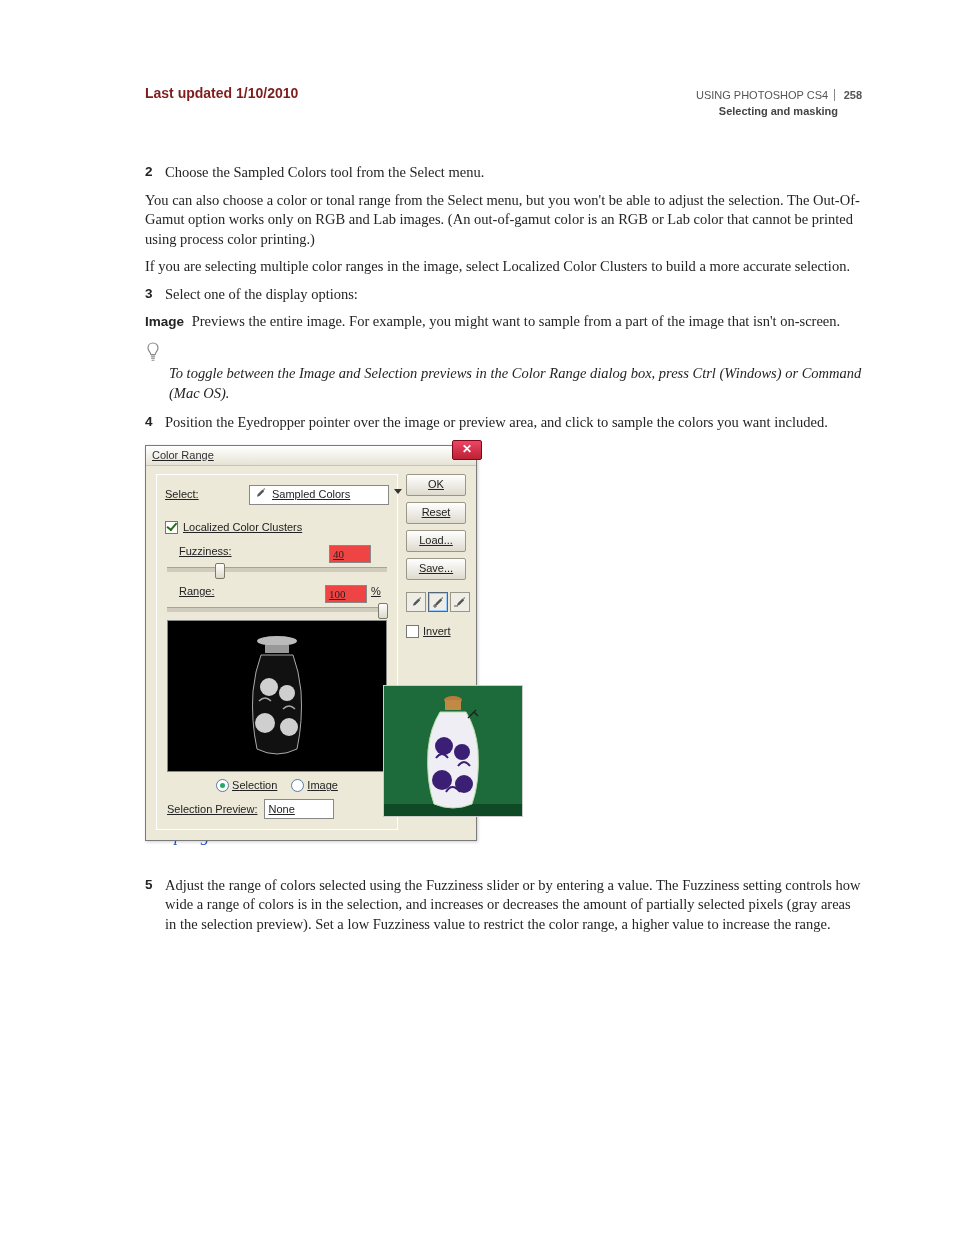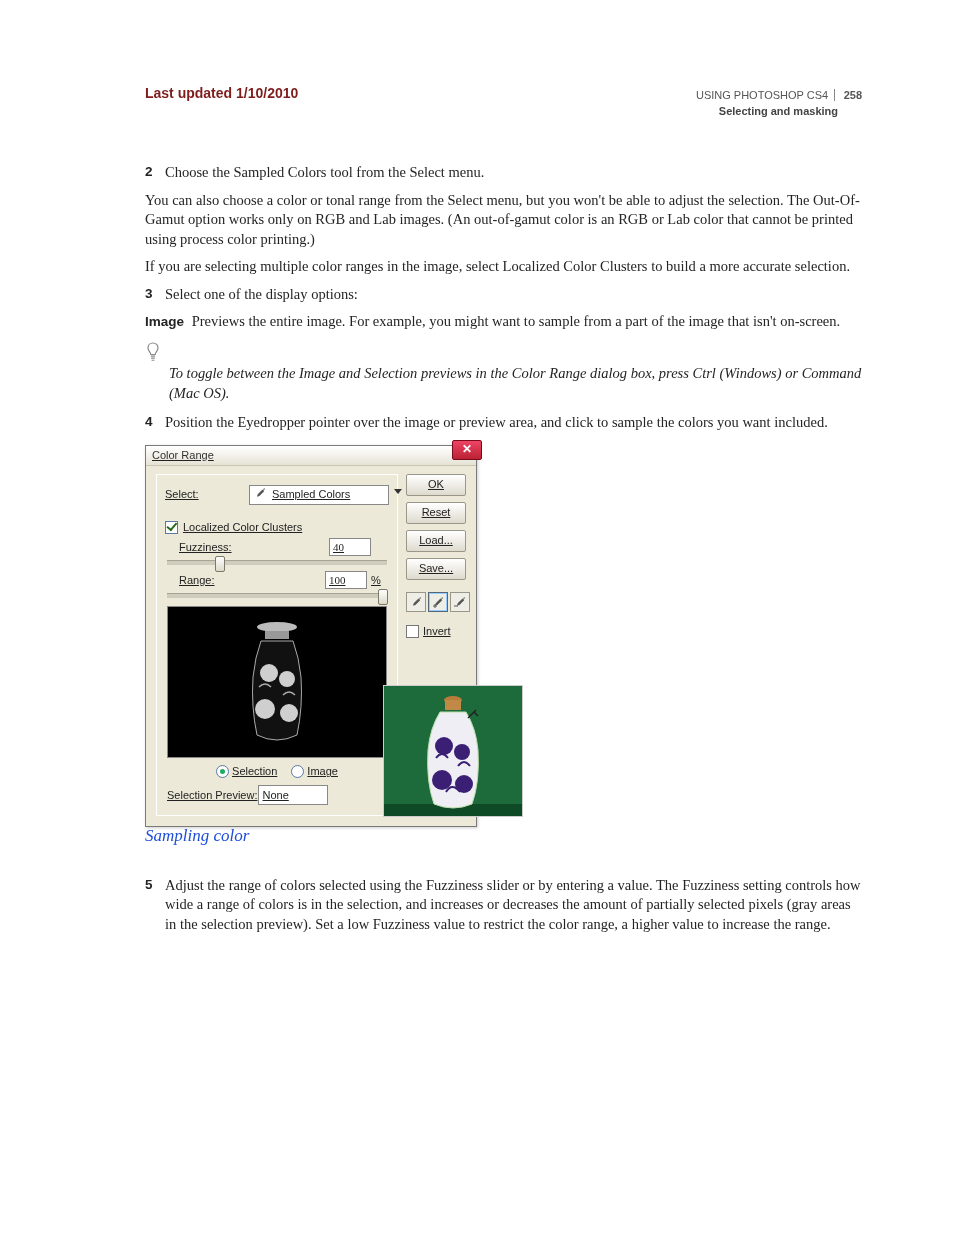--- a/index.html
+++ b/index.html
@@ -219,23 +219,24 @@
     background: #fff;
     display: flex; align-items:center; justify-content:center;
   }
   .checked .checkbox::after {
     content:""; width:8px; height:4px;
     border-left:2px solid #2a6b1f; border-bottom:2px solid #2a6b1f;
     transform: rotate(-50deg) translate(1px,-1px);
   }
   .numfield {
     width: 34px; height: 16px;
-    border: 1px solid #888; background:#ffffff;
+    border: 1px solid #888; background:#ef4444;
     padding: 0 3px;
     font: 11px/16px Tahoma;
+    margin-top: 7px;
   }
   .slider-track {
     margin: 2px 2px 6px 2px;
     height: 4px;
     background: #d0ccbd;
     border-top: 1px solid #a8a494;
     position: relative;
   }
   .slider-thumb {
     position: absolute;
@@ -266,20 +267,21 @@
     border: 1px solid #5a79a5; background:#fff;
     display:flex; align-items:center; justify-content:center;
   }
   .radio-dot.on::after {
     content:""; width:5px; height:5px; background:#2a6; border-radius:50%;
   }
   .selprev-row {
     margin-top: 6px;
     display: flex;
     align-items: center;
+    gap: 6px;
     padding: 0 2px;
   }
 
   .photo {
     position: absolute;
     left: 238px;
     top: 240px;
     width: 138px; height: 130px;
     border: 1px solid #ccc;
     background: #1d6a3a;

